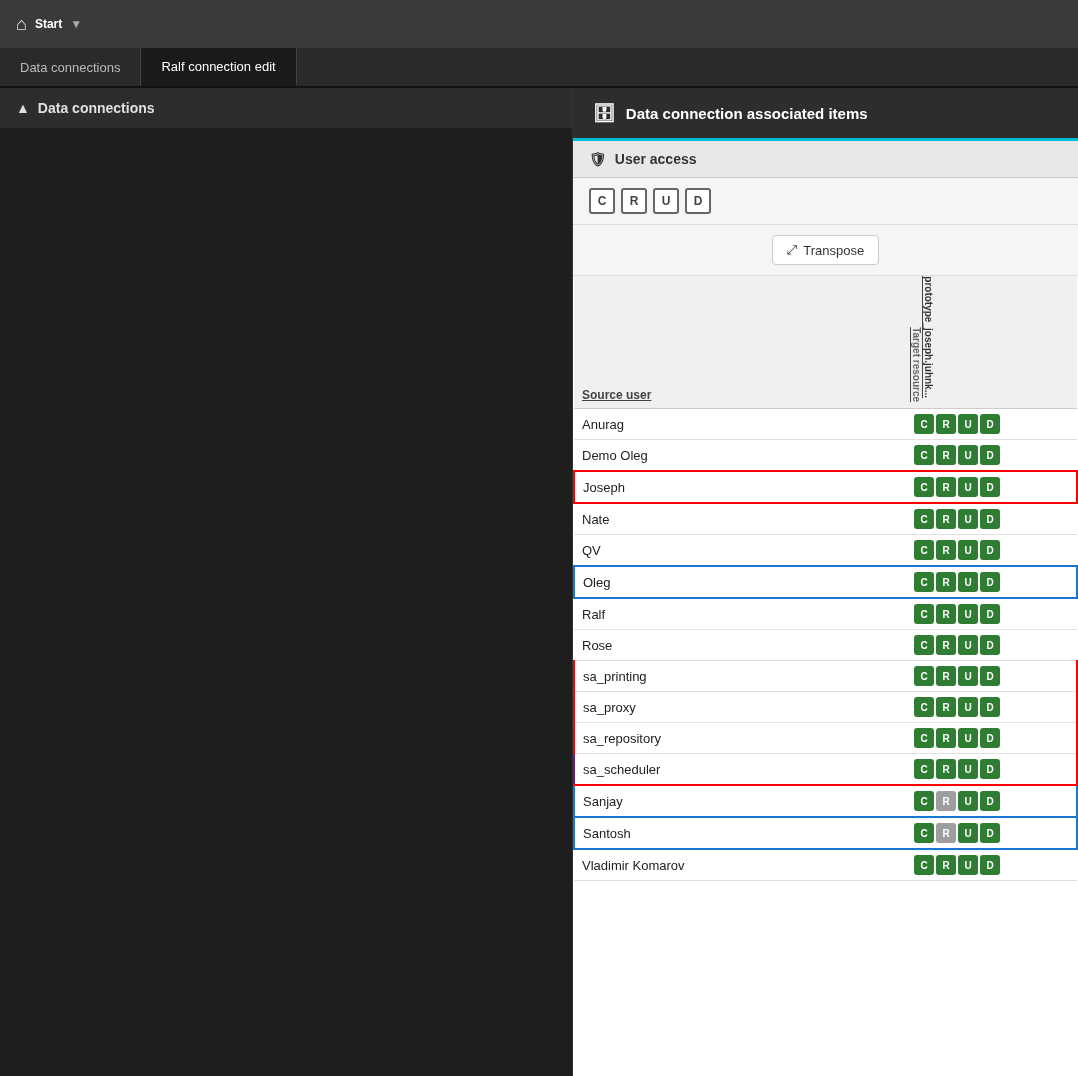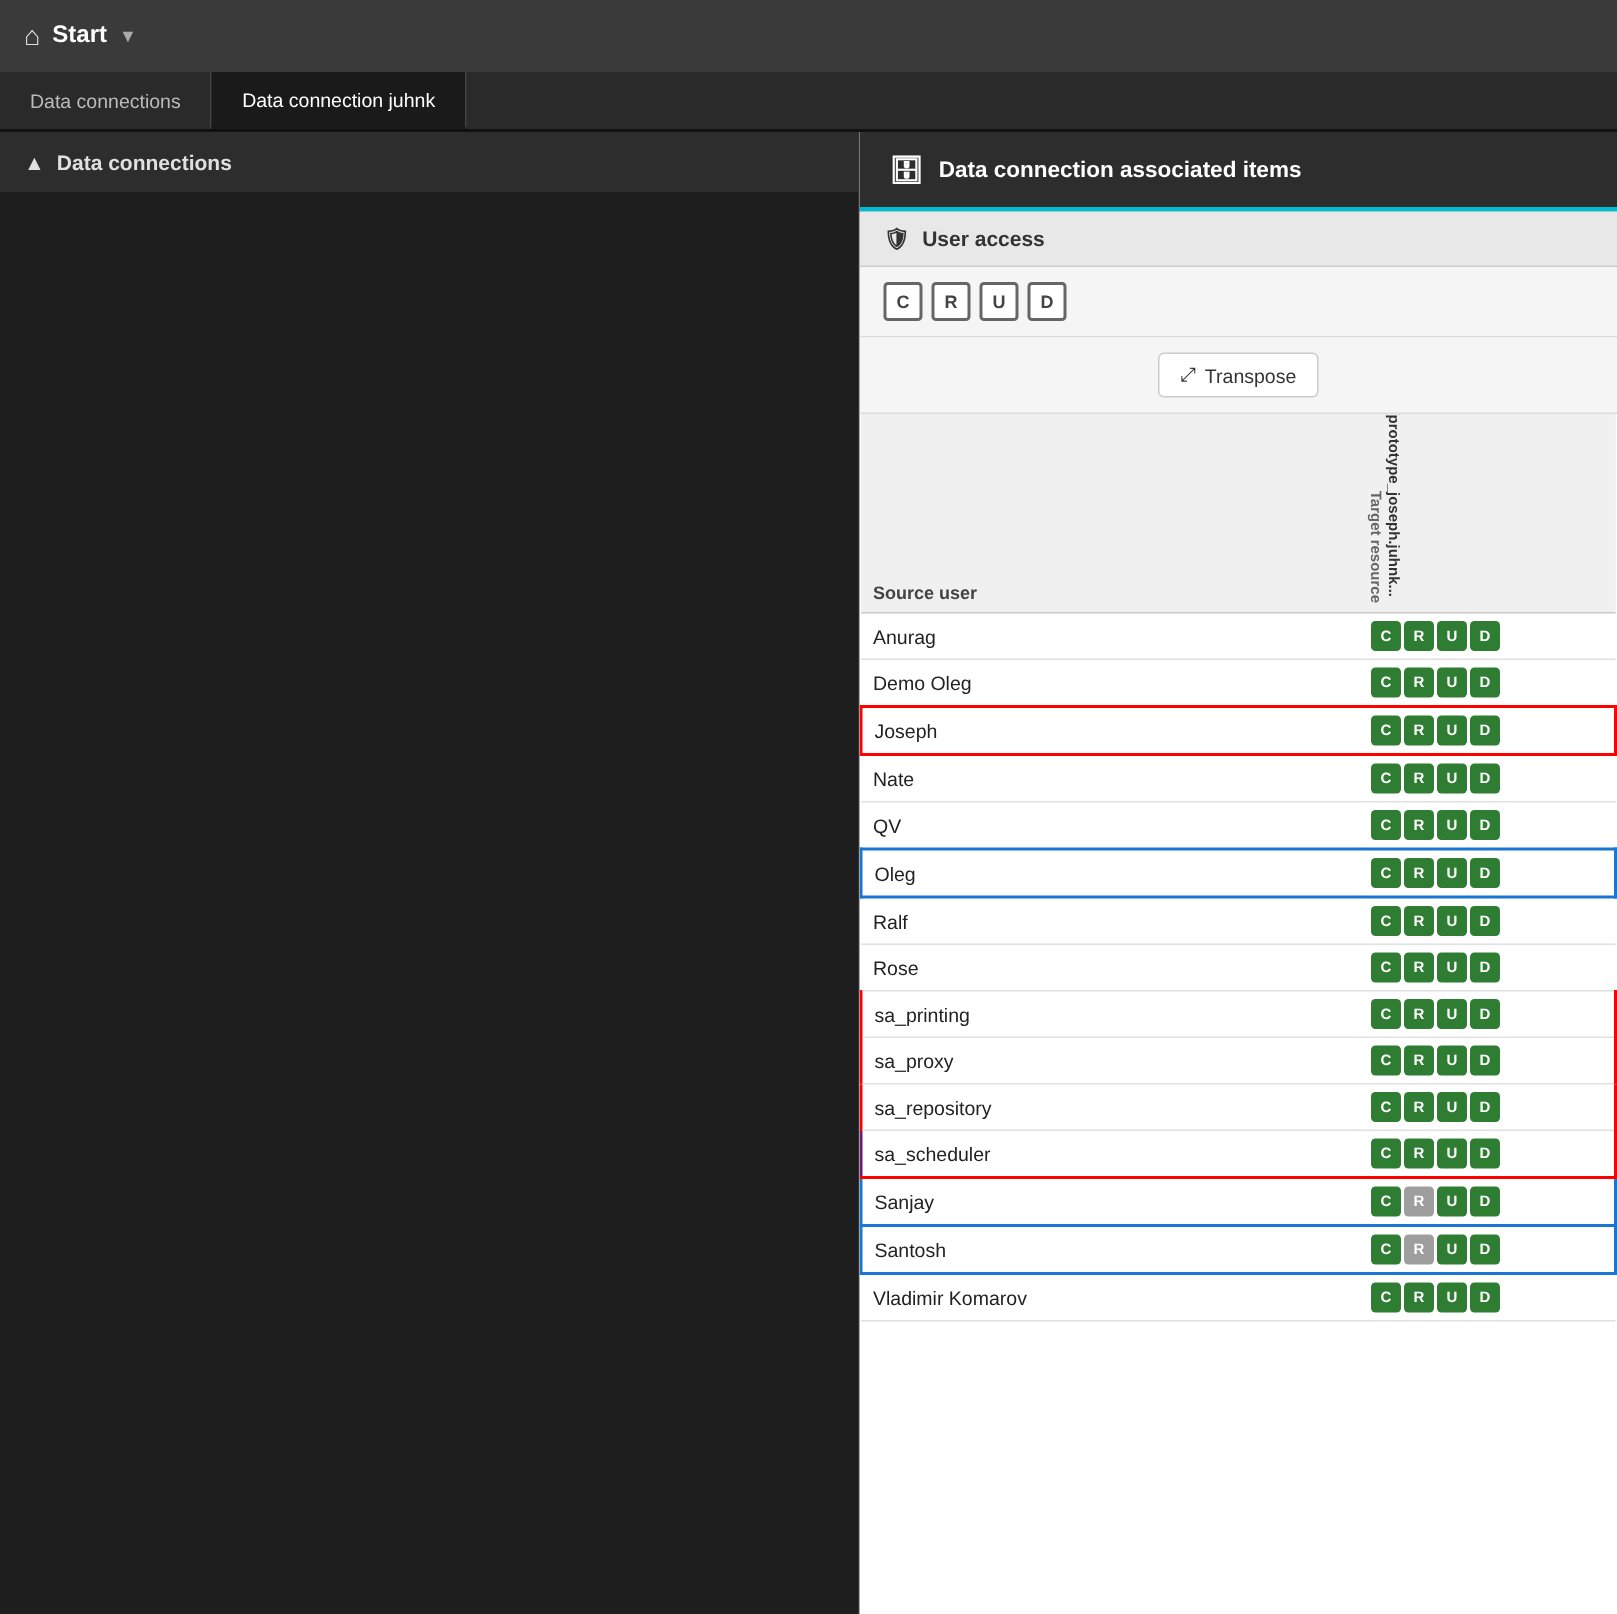--- a/index.html
+++ b/index.html
@@ -12,21 +12,21 @@
       display: flex;
       align-items: center;
       padding: 0 16px;
       gap: 8px;
     }
     .top-bar-home-icon {
       font-size: 18px;
       color: #e0e0e0;
     }
     .top-bar-title {
-      font-size: 16px;
+      font-size: 12px;
       font-weight: 600;
       color: #fff;
     }
     .top-bar-chevron {
       color: #aaa;
       font-size: 12px;
     }
 
     
     .tab-bar {
@@ -163,20 +163,21 @@
     }
     th {
       background: #f0f0f0;
       padding: 6px 8px;
       text-align: left;
       font-weight: 600;
       font-size: 12px;
       color: #444;
       border-bottom: 1px solid #ccc;
       white-space: nowrap;
+      text-decoration: underline;
     }
     th.rotated-header {
       text-align: left;
       vertical-align: bottom;
       height: 120px;
       padding-bottom: 6px;
     }
     th.rotated-header .rotated-text {
       writing-mode: vertical-rl;
       transform: rotate(180deg);
@@ -246,21 +247,21 @@
   <span class="top-bar-home-icon">⌂</span>
   <span class="top-bar-title">Start</span>
   <span class="top-bar-chevron">▼</span>
 </div>
 
 <div class="tab-bar">
   <div class="tab">
     <span>Data connections</span>
   </div>
   <div class="tab active">
-    <span>Data connection juhnk</span>
+    <span>Ralf connection edit</span>
   </div>
 </div>
 
 <div class="main-layout">
 
   <div class="left-panel">
     <div class="left-panel-header">
       <span class="chevron-icon">▲</span>
       <span>Data connections</span>
     </div>

